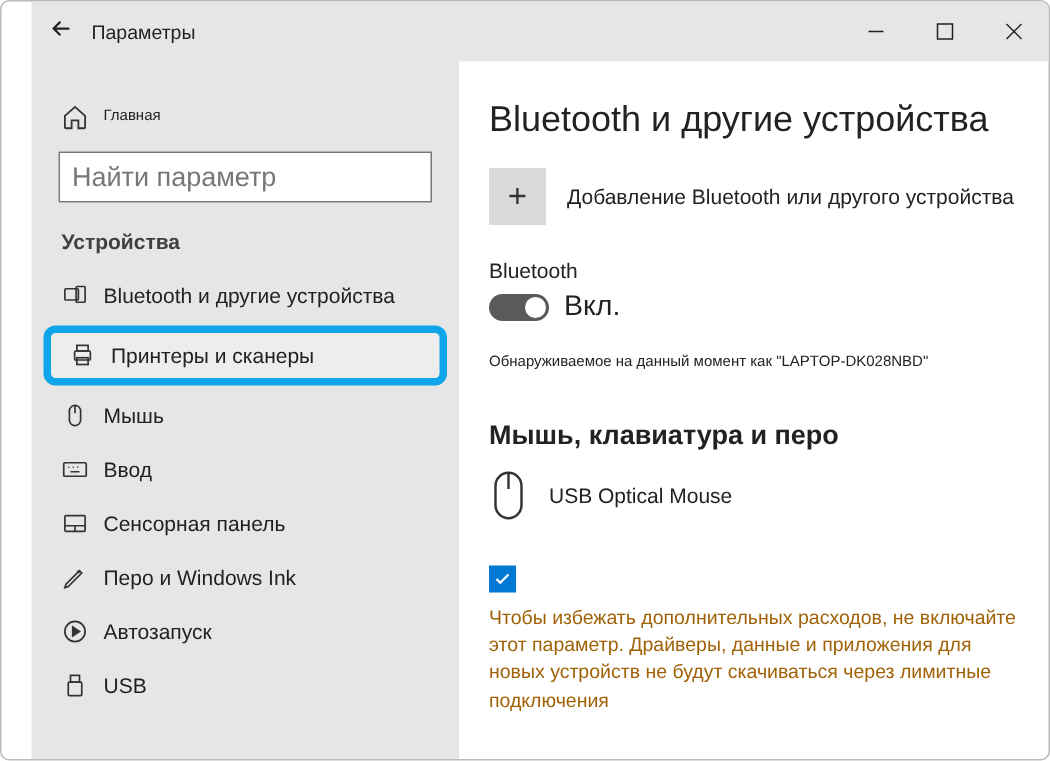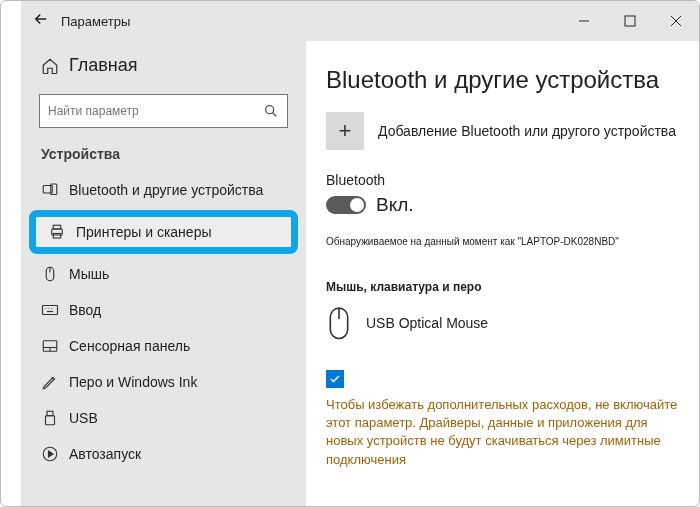--- a/index.html
+++ b/index.html
@@ -5,44 +5,44 @@
   * { box-sizing: border-box; margin: 0; padding: 0; font-family: "Segoe UI", Arial, sans-serif; }
   body { width: 700px; height: 507px; background: #fff; overflow: hidden; border: 1px solid #bbb; border-radius: 6px; }
   .window { display: flex; flex-direction: column; height: 100%; padding-left: 20px; }
   .titlebar { display: flex; align-items: center; height: 40px; background: #e6e6e6; }
   .titlebar .back { width: 40px; text-align: center; font-size: 18px; color: #222; cursor: pointer; }
   .titlebar .title { font-size: 13px; color: #222; flex: 1; }
   .titlebar .controls { display: flex; }
   .titlebar .ctrl { width: 46px; height: 40px; display: flex; align-items: center; justify-content: center; font-size: 14px; color: #222; cursor: pointer; }
   .content { display: flex; flex: 1; min-height: 0; }
   .sidebar { width: 285px; background: #e6e6e6; padding: 6px 0 0 0; display: flex; flex-direction: column; }
-  .home-row { display: flex; align-items: center; padding: 8px 20px 8px 48px; font-size: 18px; color: #222; position: relative; cursor: pointer; }
+  .home-row { display: flex; align-items: center; padding: 8px 20px 8px 48px; font-size: 10px; color: #222; position: relative; cursor: pointer; margin-top: 17px; }
   .home-row .icon { position: absolute; left: 20px; width: 18px; height: 18px; }
   .search { margin: 10px 18px 14px 18px; height: 34px; border: 1px solid #777; background: #fff; display: flex; align-items: center; padding: 0 8px; }
-  .search input { flex: 1; border: none; outline: none; font-size: 12px; color: #be185d; background: transparent; }
+  .search input { flex: 1; border: none; outline: none; font-size: 18px; color: #be185d; background: transparent; }
   .search input::placeholder { color: #777; }
   .search .icon { width: 16px; height: 16px; color: #444; }
   .category { padding: 4px 20px 10px 20px; font-size: 14px; font-weight: 600; color: #404040; }
   .navlist { flex: 1; overflow-y: auto; }
   .nav-item { display: flex; align-items: center; padding: 10px 20px 10px 48px; font-size: 14px; color: #222; position: relative; cursor: pointer; }
   .nav-item .icon { position: absolute; left: 20px; width: 18px; height: 18px; color: #333; }
-  .nav-item.highlight { border: 7px solid #0ea5e9; border-radius: 8px; margin: 2px 8px; padding: 7px 12px 7px 40px; background: #ededed; }
+  .nav-item.highlight { border: 5px solid #0ea5e9; border-radius: 8px; margin: 2px 8px; padding: 7px 12px 7px 40px; background: #ededed; }
   .nav-item.highlight .icon { left: 12px; }
   .main { flex: 1; padding: 25px 20px 0 20px; color: #222; overflow: hidden; position: relative; }
   h1 { font-size: 24px; font-weight: 400; margin-bottom: 18px; }
   .add-row { display: flex; align-items: center; margin-bottom: 22px; cursor: pointer; }
   .plus-box { width: 38px; height: 38px; background: #d9d9d9; display: flex; align-items: center; justify-content: center; font-size: 22px; color: #333; margin-right: 14px; }
   .add-label { font-size: 14px; }
   .section-label { font-size: 14px; margin-bottom: 6px; }
   .toggle { display: flex; align-items: center; margin-bottom: 20px; }
   .switch { width: 40px; height: 18px; background: #5a5a5a; border-radius: 9px; position: relative; cursor: pointer; margin-right: 10px; }
   .switch::after { content: ""; position: absolute; right: 2px; top: 2px; width: 14px; height: 14px; background: #fff; border-radius: 50%; }
   .toggle-label { font-size: 19px; }
   .discoverable { font-size: 10px; margin-bottom: 26px; }
-  h2 { font-size: 12px; font-weight: 600; margin-bottom: 12px; margin-top: 33px; }
+  h2 { font-size: 18px; font-weight: 600; margin-bottom: 12px; margin-top: 33px; }
   .device-row { display: flex; align-items: center; margin-bottom: 30px; cursor: pointer; }
   .device-icon { width: 26px; height: 34px; margin-right: 14px; }
   .device-label { font-size: 14px; }
   .checkbox-row { display: flex; align-items: center; font-size: 14px; margin-bottom: 8px; cursor: pointer; }
   .checkbox { width: 18px; height: 18px; background: #0078d4; margin-right: 10px; display: flex; align-items: center; justify-content: center; }
   .checkbox svg { width: 12px; height: 12px; }
   .helptext { font-size: 13px; color: #a16207; line-height: 1.4; }
 </style>
 </head>
 <body>
@@ -141,31 +141,31 @@
         </div>
         <div class="nav-item">
           <span class="icon"><svg viewBox="0 0 24 24" fill="none" stroke="#333" stroke-width="1.5">
                 <path d="M3 21l3-1 12-12-2-2L4 18l-1 3z"></path>
                 <path d="M14 6l2 2"></path>
               </svg></span>
           <span>Перо и Windows Ink</span>
         </div>
         <div class="nav-item">
           <span class="icon"><svg viewBox="0 0 24 24" fill="none" stroke="#333" stroke-width="1.5">
+                <circle cx="12" cy="12" r="9"></circle>
+                <polygon points="10,8 16,12 10,16" fill="#333"></polygon>
+              </svg></span>
+          <span>Автозапуск</span>
+        </div>
+        <div class="nav-item">
+          <span class="icon"><svg viewBox="0 0 24 24" fill="none" stroke="#333" stroke-width="1.5">
                 <rect x="8" y="3" width="8" height="6"></rect>
                 <rect x="6" y="9" width="12" height="12" rx="1"></rect>
               </svg></span>
           <span>USB</span>
-        </div>
-        <div class="nav-item">
-          <span class="icon"><svg viewBox="0 0 24 24" fill="none" stroke="#333" stroke-width="1.5">
-                <circle cx="12" cy="12" r="9"></circle>
-                <polygon points="10,8 16,12 10,16" fill="#333"></polygon>
-              </svg></span>
-          <span>Автозапуск</span>
         </div>
       </div>
     </div>
 
     <div class="main">
       <h1>Bluetooth и другие устройства</h1>
 
       <div class="add-row">
         <div class="plus-box">+</div>
         <div class="add-label">Добавление Bluetooth или другого устройства</div>

